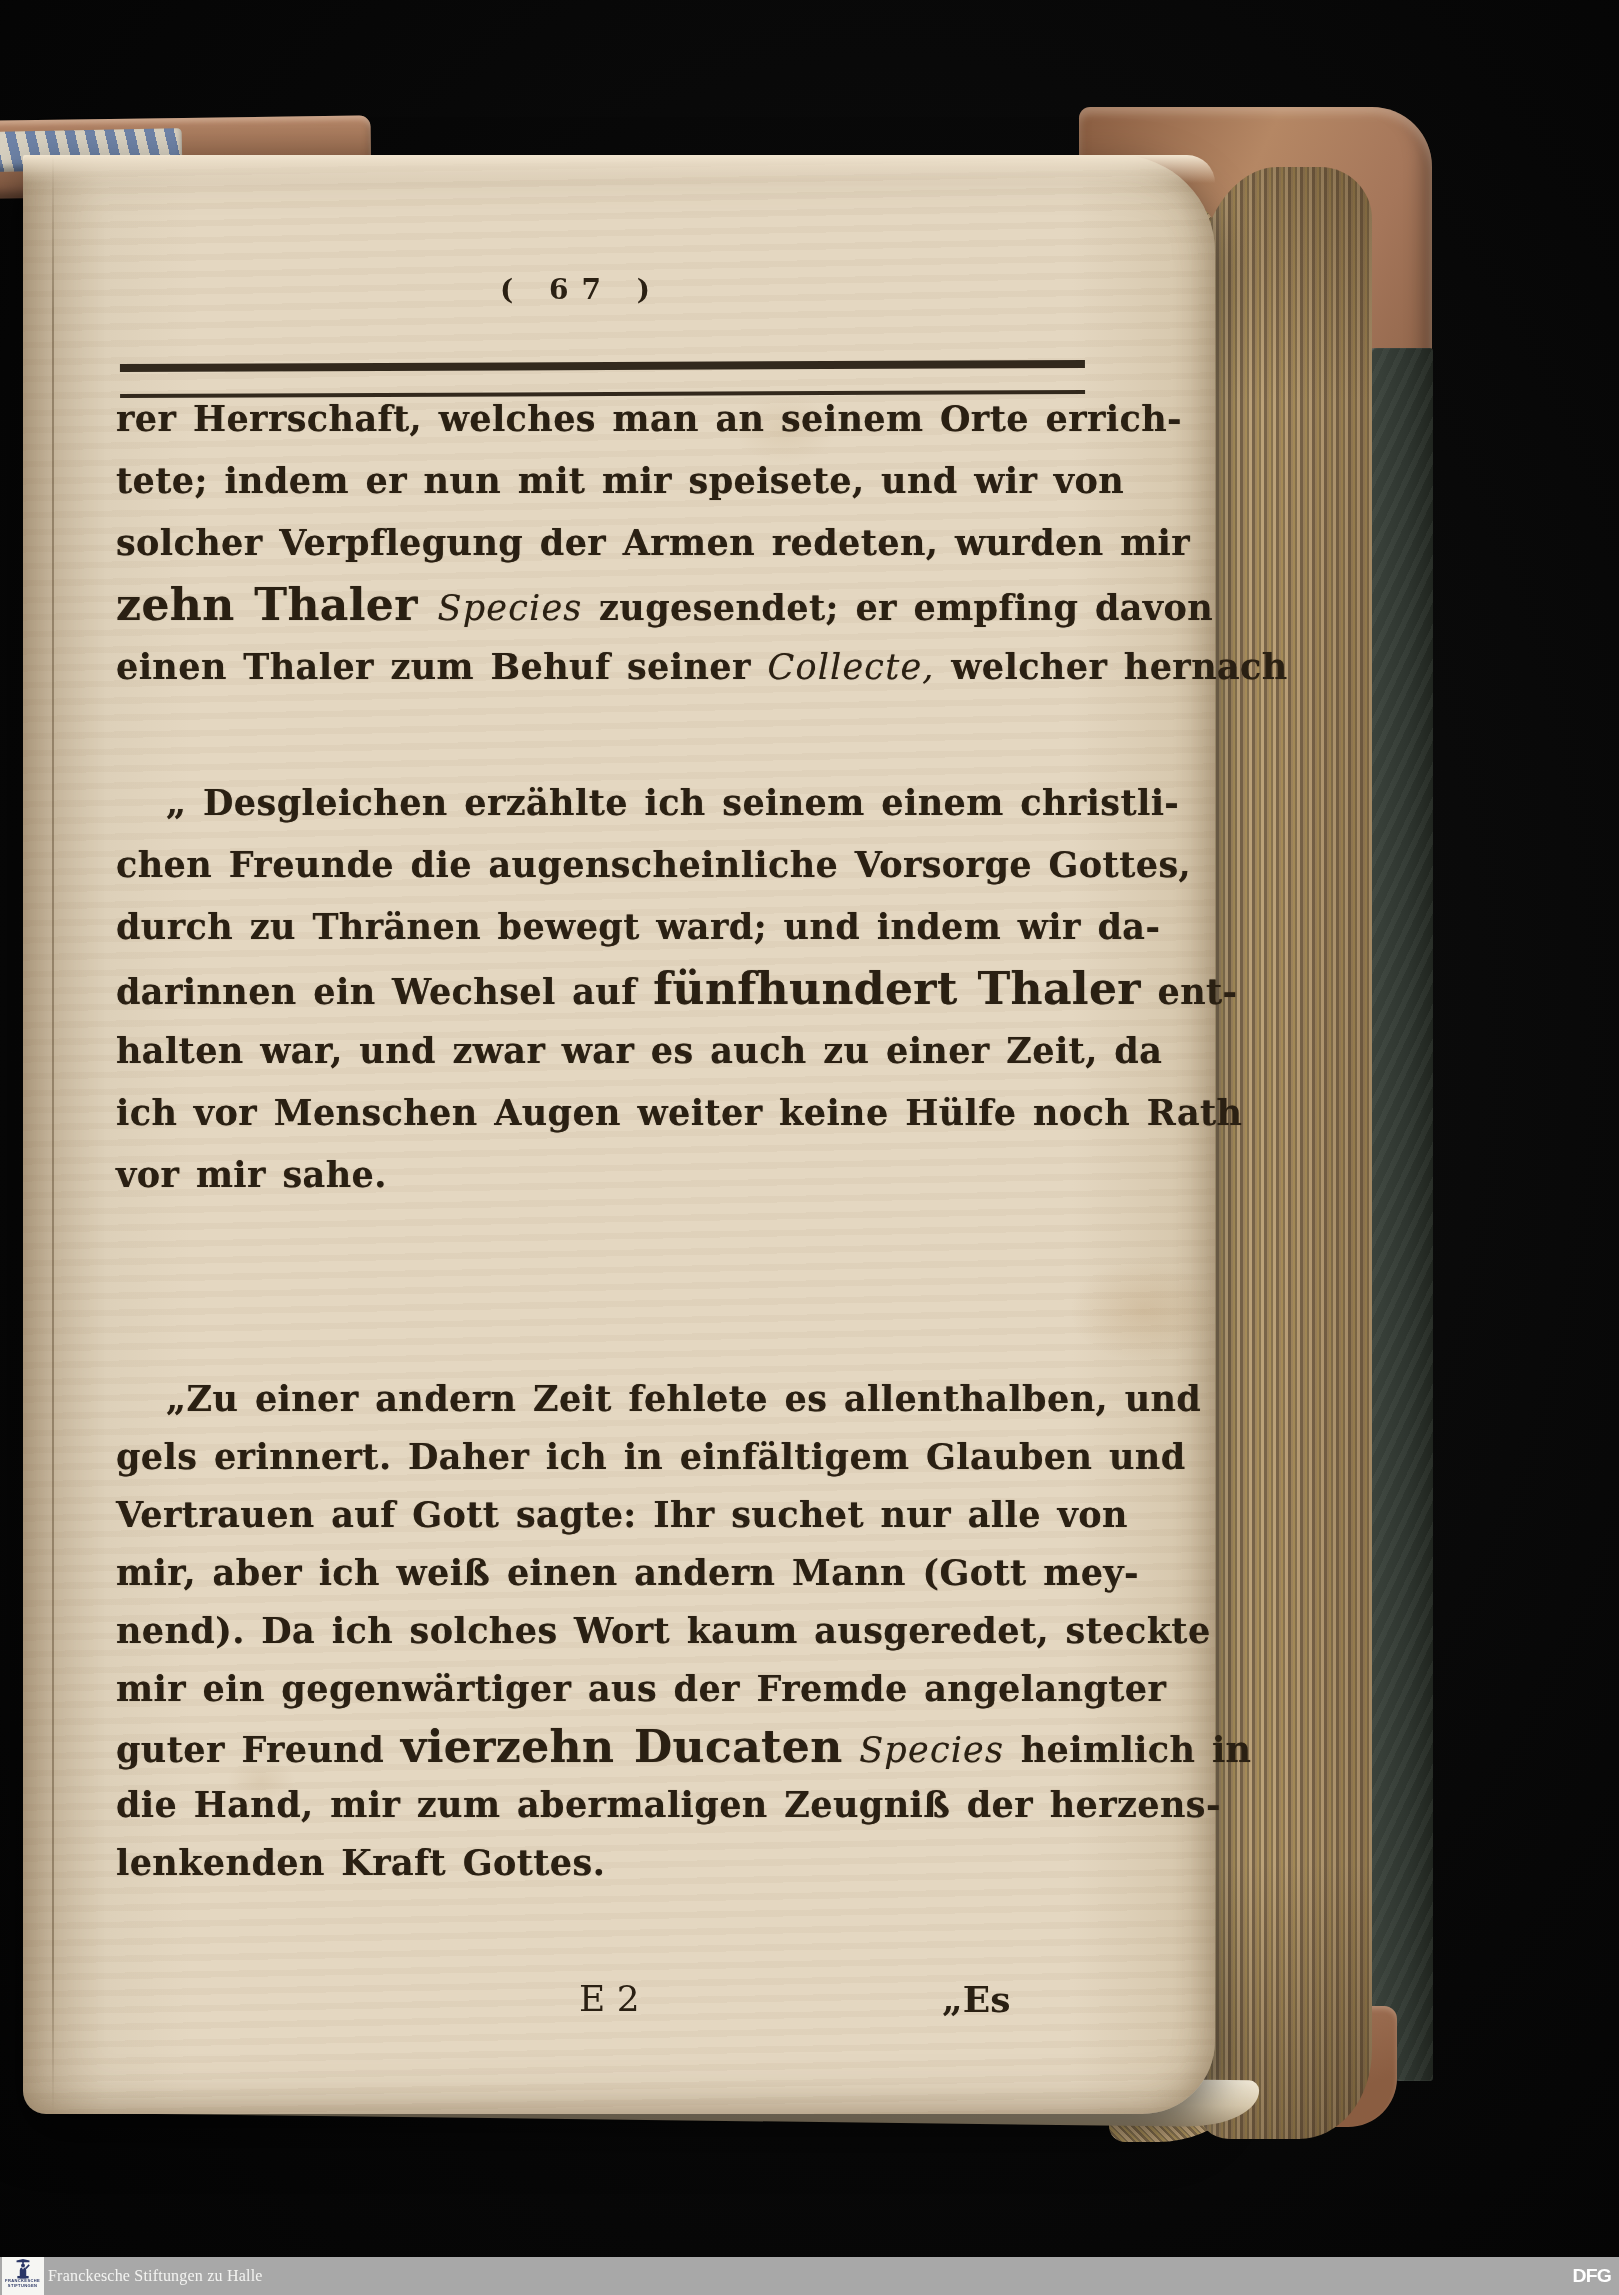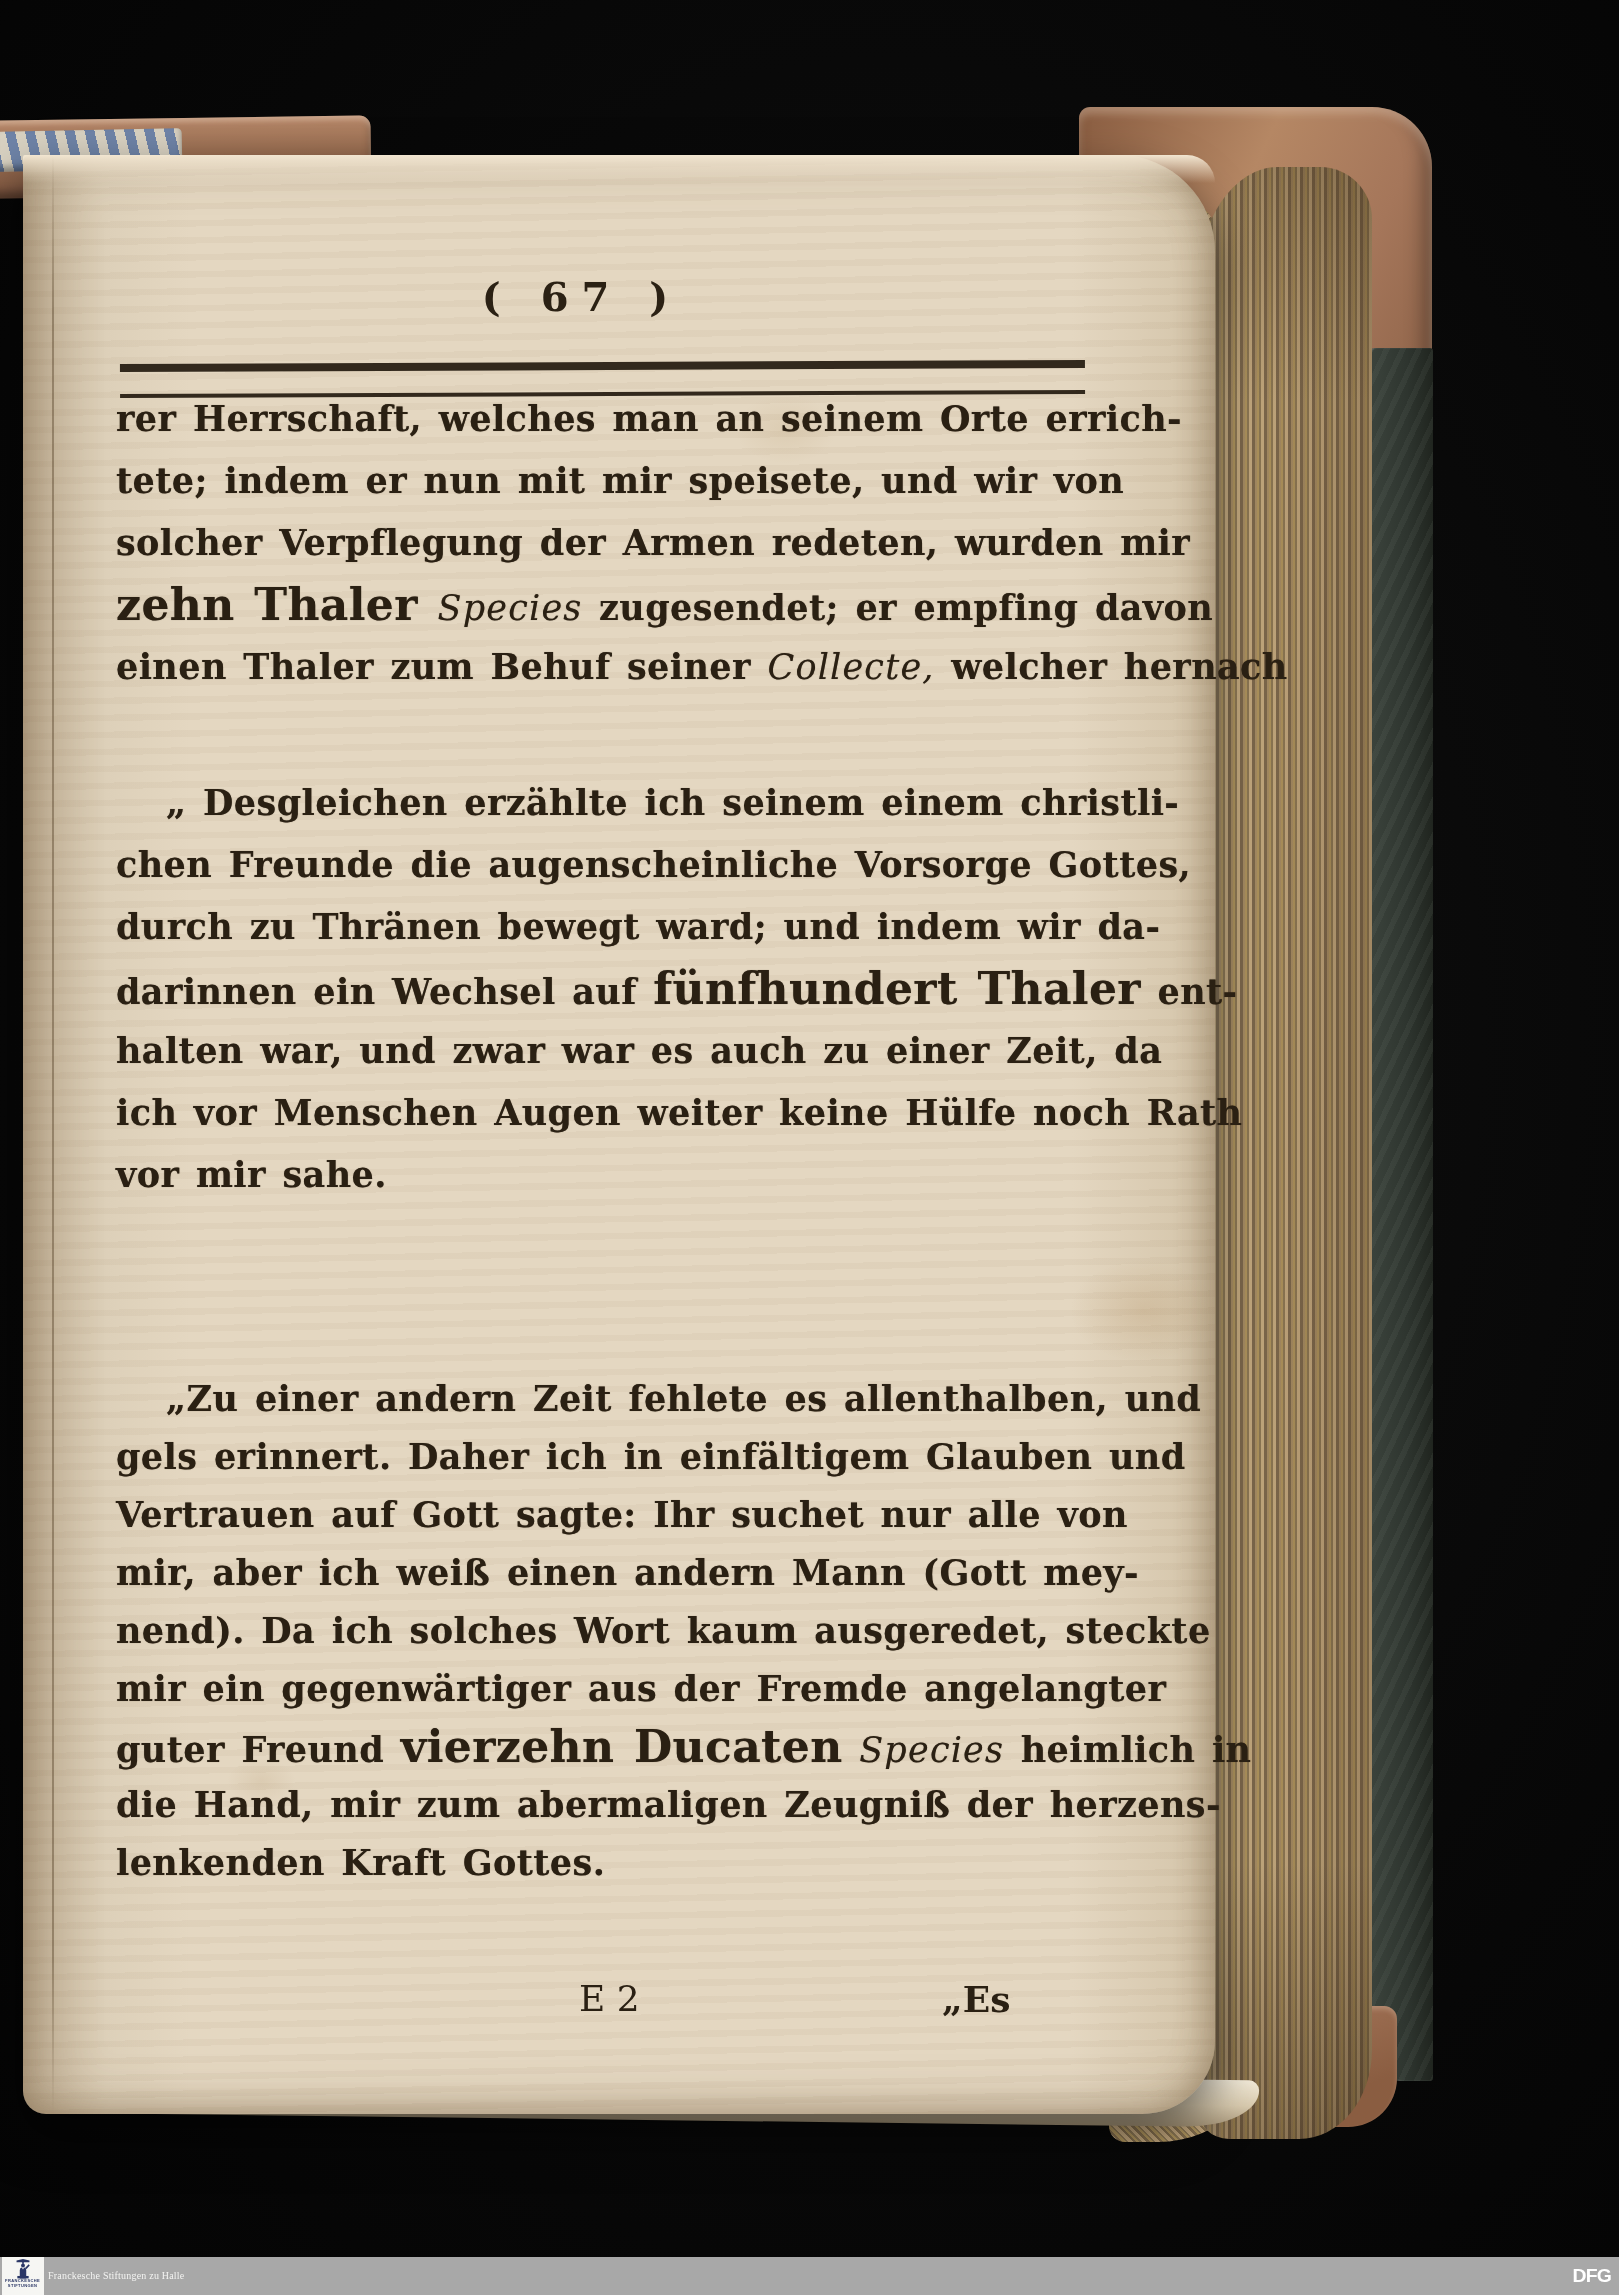--- a/index.html
+++ b/index.html
@@ -74,21 +74,21 @@
                 inset 0 -8px 24px rgba(120,95,60,.20), 0 21px 49px rgba(0,0,0,.55);}
   .page::before{content:"";position:absolute;left:0;right:0;top:0;height:27.5px;
     background:linear-gradient(180deg,#f2e6d1 0%, rgba(242,230,209,0) 100%);
     border-radius:6.5px 97px 0 0;}
   .gutter-crease{position:absolute;left:29px;top:0;width:2.4px;height:100%;
     background:linear-gradient(180deg, rgba(90,70,45,.0), rgba(90,70,45,.45) 8%, rgba(90,70,45,.45) 92%, rgba(90,70,45,0));}
 
   
   .content{position:absolute;inset:0;color:#281e12;}
   .pagenum{position:absolute;left:93px;width:931px;top:118px;height:74px;
-    text-align:center;font-size:40px;font-weight:700;letter-spacing:13px;
+    text-align:center;font-size:28px;font-weight:700;letter-spacing:13px;
     color:#2b2114;}
   .rule-double{position:absolute;left:97px;top:207px;width:965px;height:22px;
     border-top:8px solid #241b10;border-bottom:4px solid #241b10;
     transform:rotate(-0.25deg);opacity:.92;}
   .para{position:absolute;left:93px;width:998px;}
   .p-a{top:233px;}
   .p-b{top:617px;}
   .p-c{top:1215px;}
   .p-a .line,.p-b .line{height:62px;line-height:62px;}
   .p-c .line{height:58px;line-height:58px;}
@@ -104,21 +104,21 @@
   .catchword{position:absolute;left:826px;font-size:36px;font-weight:700;color:#2a2013;}
 
   
   .bar{position:absolute;left:0;top:2257px;width:1619px;height:39px;background:#a8a8a8;}
   .logo-box{position:absolute;left:1.6px;top:2257px;width:42px;height:38px;background:#f6f6f3;
     display:flex;flex-direction:column;align-items:center;justify-content:flex-start;}
   .logo-glyph{margin-top:2.4px;width:18px;height:19.4px;}
   .logo-caption{font-family:"Liberation Sans",sans-serif;font-size:4px;line-height:4.9px;
     letter-spacing:0.4px;color:#2b3766;text-align:center;font-weight:700;}
   .bar-title{position:absolute;left:48px;top:2257px;height:23px;line-height:37px;
-    font-family:"Liberation Serif",serif;font-size:10px;color:#f4f4f2;letter-spacing:0.2px;}
+    font-family:"Liberation Serif",serif;font-size:16px;color:#f4f4f2;letter-spacing:0.2px;}
   .dfg{position:absolute;right:8px;top:2257px;height:39px;line-height:39px;
     font-family:"Liberation Sans",sans-serif;font-size:19.4px;font-weight:800;
     letter-spacing:-0.8px;color:#ffffff;transform:scaleY(.92);transform-origin:center;}
 </style>
 </head>
 <body>
 
 <div class="backdrop"></div>
 
 <div>

